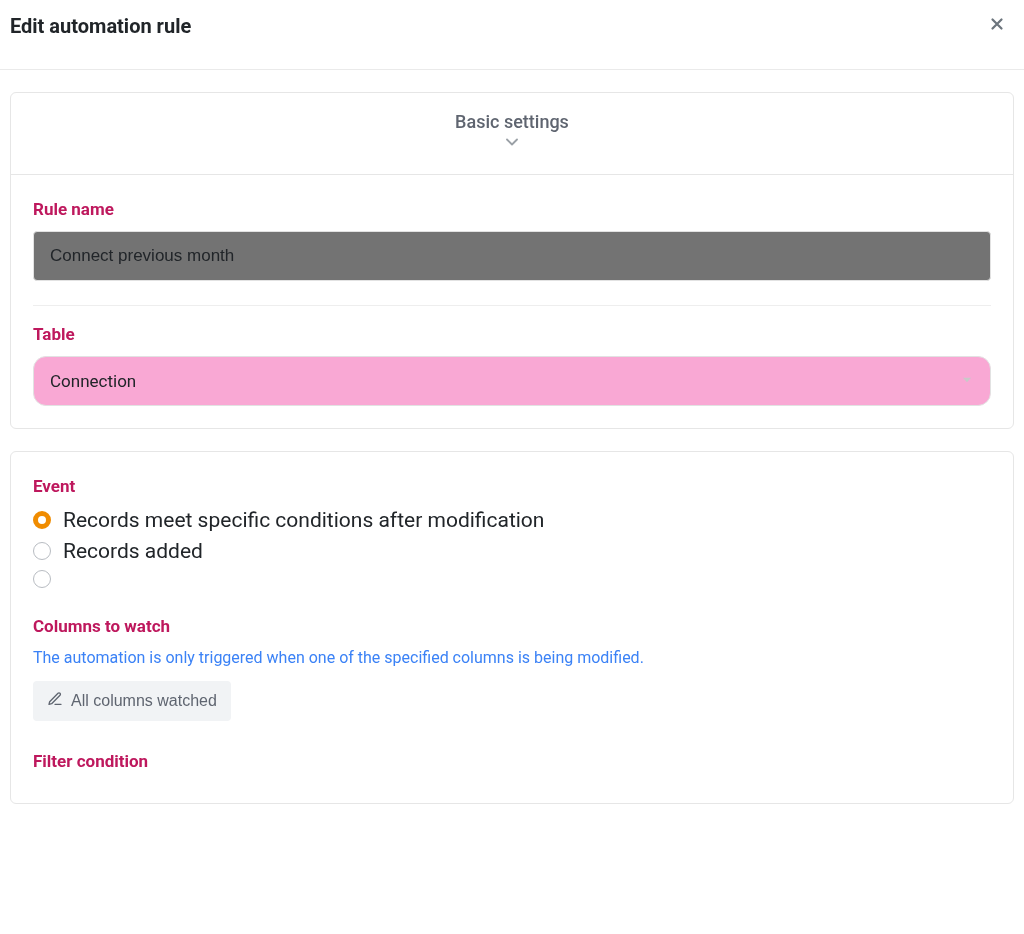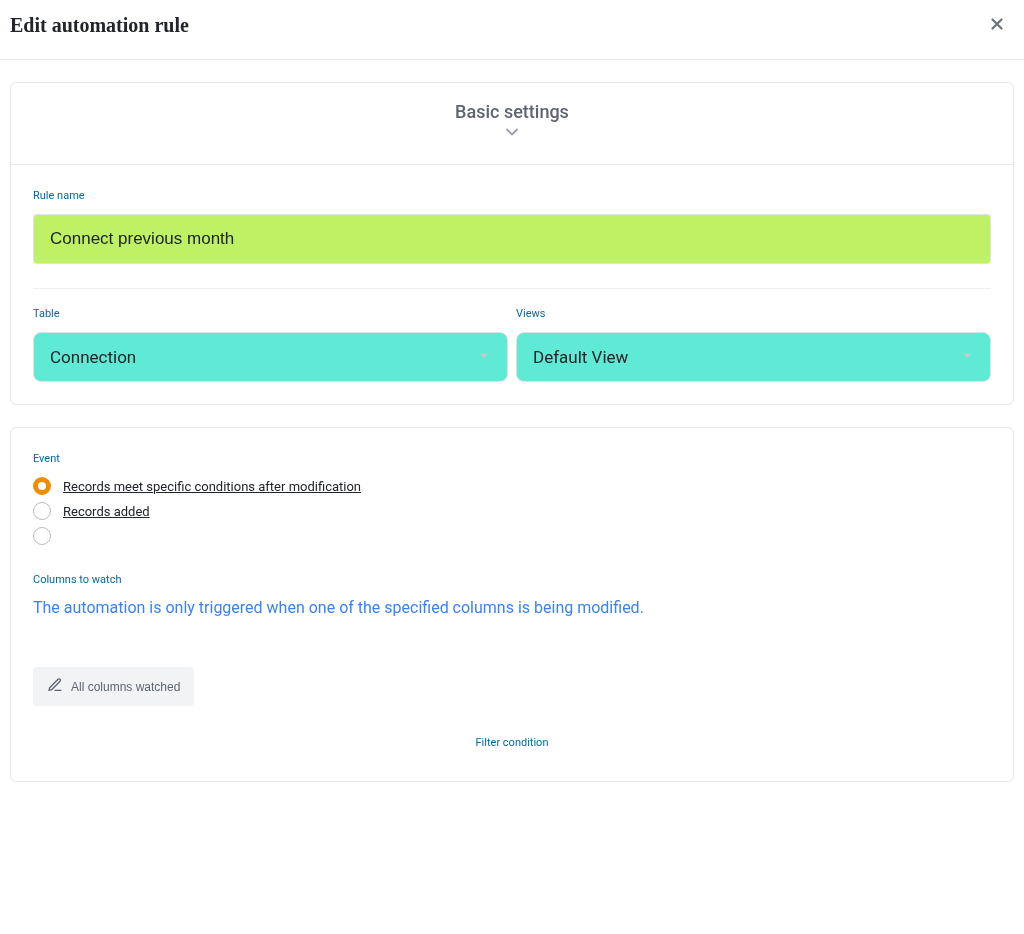--- a/index.html
+++ b/index.html
@@ -8,23 +8,22 @@
     background: #fff;
     color: #212529;
     width: 1024px;
     height: 934px;
     overflow: hidden;
   }
   .modal-header {
     display: flex;
     align-items: center;
     justify-content: space-between;
-    padding: 14px 16px 22px 10px;
+    padding: 14px 16px 31px 10px;
     border-bottom: 1px solid #eaeaea;
-    font-family: Liberation Serif, serif;
   }
   .modal-title {
     font-size: 20px;
     font-weight: 700;
     color: #212529;
   }
   .close-btn {
     width: 22px;
     height: 22px;
     display: flex;
@@ -58,55 +57,55 @@
     color: #5f6570;
   }
   .chevron {
     color: #9aa0a6;
   }
   .chevron svg { width: 20px; height: 20px; }
   .panel-body {
     padding: 24px 22px 22px 22px;
   }
   .field-label {
-    font-size: 11px;
-    font-weight: 400;
-    color: #0369a1;
+    font-size: 17px;
+    font-weight: 700;
+    color: #be185d;
     margin-bottom: 12px;
     display: block;
   }
   .text-input {
     width: 100%;
     height: 50px;
     border: 1px solid #e2e2e2;
     border-radius: 4px;
     padding: 0 16px;
     font-size: 17px;
     color: #212529;
-    background: #bef264;
+    background: #737373;
   }
   .hr {
     border: none;
     border-top: 1px solid #eeeeee;
     margin: 24px 0 18px 0;
   }
   .row {
     display: flex;
     gap: 8px;
   }
   .col { flex: 1; }
   .select {
     width: 100%;
     height: 50px;
     border: 1px solid #e2e2e2;
-    border-radius: 8px;
+    border-radius: 13px;
     padding: 0 16px;
     font-size: 17px;
     color: #212529;
-    background: #5eead4;
+    background: #f9a8d4;
     display: flex;
     align-items: center;
     justify-content: space-between;
     cursor: pointer;
   }
   .caret {
     color: #c9c9c9;
   }
   .caret svg { width: 14px; height: 14px; }
   .radio-group {
@@ -128,42 +127,40 @@
     border-radius: 50%;
     border: 1.5px solid #b8bcc2;
     position: relative;
     flex-shrink: 0;
   }
   .radio-circle.selected {
     border: 5.5px solid #f08c00;
     background: #fff;
   }
   .radio-label {
-    font-size: 13px;
-    color: #212529;
-    text-decoration: underline;
+    font-size: 21px;
+    color: #212529;
   }
   .helper-text {
     font-size: 16px;
     color: #3b82f6;
     margin-top: 6px;
     margin-bottom: 14px;
   }
   .chip-btn {
     display: inline-flex;
     align-items: center;
     gap: 8px;
     background: #f1f3f5;
     border: none;
     border-radius: 4px;
     padding: 10px 14px;
-    font-size: 12px;
+    font-size: 16px;
     color: #5f6570;
     cursor: pointer;
-    margin-top: 36px;
   }
   .chip-btn svg { width: 16px; height: 16px; }
   .section-gap { margin-bottom: 30px; }
 </style>
 </head>
 <body>
 
 <div class="modal-header">
   <div class="modal-title">Edit automation rule</div>
   <div class="close-btn">
@@ -195,31 +192,20 @@
           <label class="field-label">Table</label>
           <div class="select">
             <span>Connection</span>
             <span class="caret">
               <svg viewBox="0 0 24 24" fill="currentColor">
                   <path d="M5 8l7 8 7-8z"></path>
                 </svg>
             </span>
           </div>
         </div>
-        <div class="col">
-          <label class="field-label">Views</label>
-          <div class="select">
-            <span>Default View</span>
-            <span class="caret">
-              <svg viewBox="0 0 24 24" fill="currentColor">
-                  <path d="M5 8l7 8 7-8z"></path>
-                </svg>
-            </span>
-          </div>
-        </div>
       </div>
     </div>
   </div>
 
   <div class="panel">
     <div class="panel-body">
 
       <label class="field-label">Event</label>
       <div class="radio-group">
         <div class="radio-item">
@@ -243,19 +229,19 @@
             <svg viewBox="0 0 24 24" fill="none" stroke="currentColor" stroke-width="2" stroke-linecap="round" stroke-linejoin="round">
                 <path d="M12 20h9"></path>
                 <path d="M16.5 3.5a2.12 2.12 0 1 1 3 3L7 19l-4 1 1-4 12.5-12.5z"></path>
               </svg>
           </span>
           <span>All columns watched</span>
         </button>
       </div>
 
       <div>
-        <label class="field-label" style="margin-bottom:10px;text-align:center;">Filter condition</label>
+        <label class="field-label" style="margin-bottom:10px;">Filter condition</label>
       </div>
 
     </div>
   </div>
 
 </div>
 
 </body></html>

